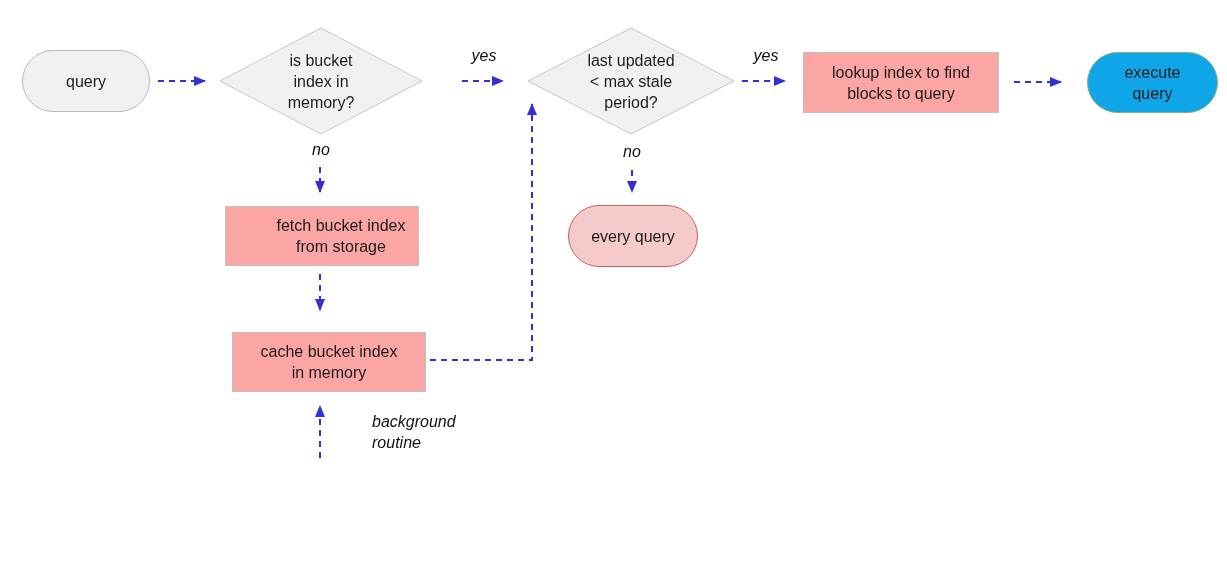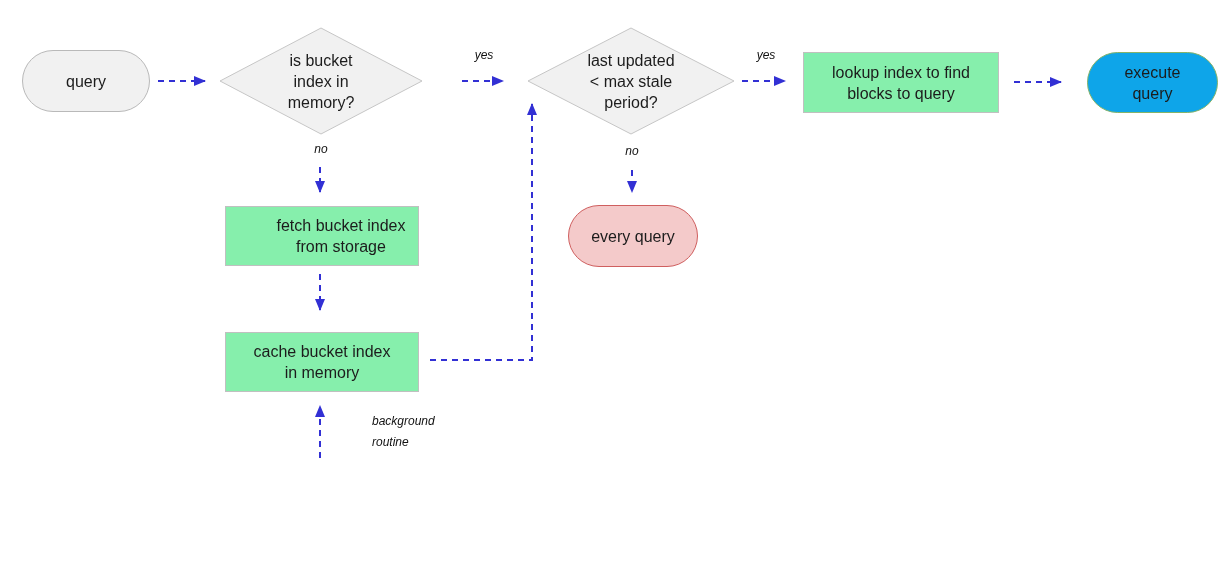--- a/index.html
+++ b/index.html
@@ -26,21 +26,21 @@
     display: flex;
     align-items: center;
     justify-content: center;
     text-align: center;
     white-space: pre-line;
     font-size: 16px;
     line-height: 21px;
     color: #1c1c1c;
   }
   .process {
-    background: #86efac;
+    background: #fca5a5;
     border: 1px solid #c0c0c0;
   }
   .terminal {
     background: #f1f1f1;
     border: 1px solid #b9b9b9;
     border-radius: 31px;
   }
   .terminal.success {
     background: #0ea5e9;
     border-color: #85b369;
@@ -49,21 +49,21 @@
     background: #f4caca;
     border-color: #cf5f5f;
   }
   .decision-label {
     background: transparent;
     border: none;
   }
   .edge-label {
     position: absolute;
     font-style: italic;
-    font-size: 12px;
+    font-size: 16px;
     line-height: 21px;
     color: #111111;
     white-space: pre-line;
   }
   .edge-label.centered {
     transform: translate(-50%, -50%);
   }
 </style>
 </head>
 <body>
@@ -105,21 +105,21 @@
 
   <div class="node process" style="left:803px; top:52px; width:196px; height:61px;">lookup index to find
 blocks to query</div>
 
   <div class="node terminal success" style="left:1087px; top:52px; width:131px; height:61px;">execute
 query</div>
 
   <div class="node process" style="left:225px; top:206px; width:194px; height:60px;padding-left:38px;">fetch bucket index
 from storage</div>
 
-  <div class="node process" style="left:225px; top:332px; width:194px; height:60px;">cache bucket index
+  <div class="node process" style="left:232px; top:332px; width:194px; height:60px;">cache bucket index
 in memory</div>
 
   <div class="node terminal failure" style="left:568px; top:205px; width:130px; height:62px;">every query</div>
 
 
   <div class="edge-label centered" style="left:484px; top:55px;">yes</div>
 
   <div class="edge-label centered" style="left:766px; top:55px;">yes</div>
 
   <div class="edge-label centered" style="left:321px; top:149px;">no</div>

